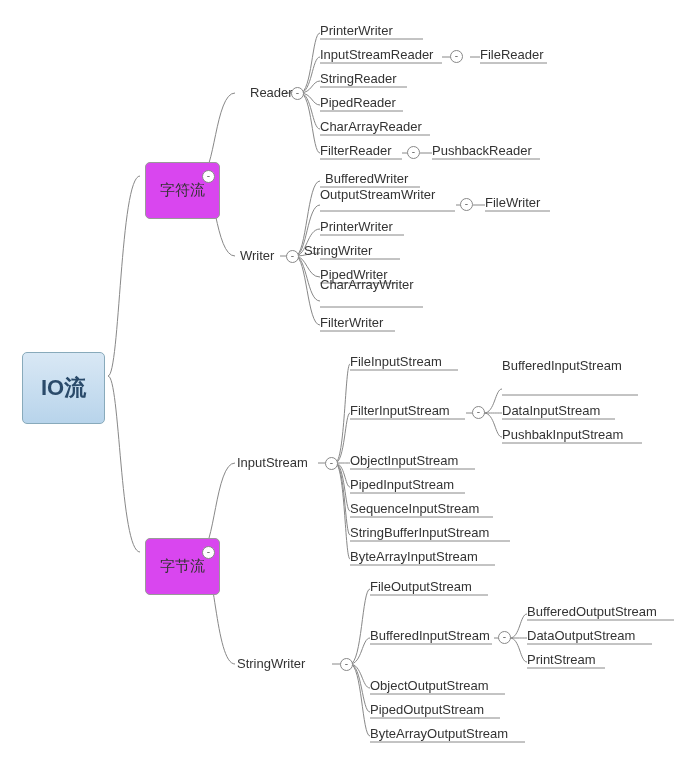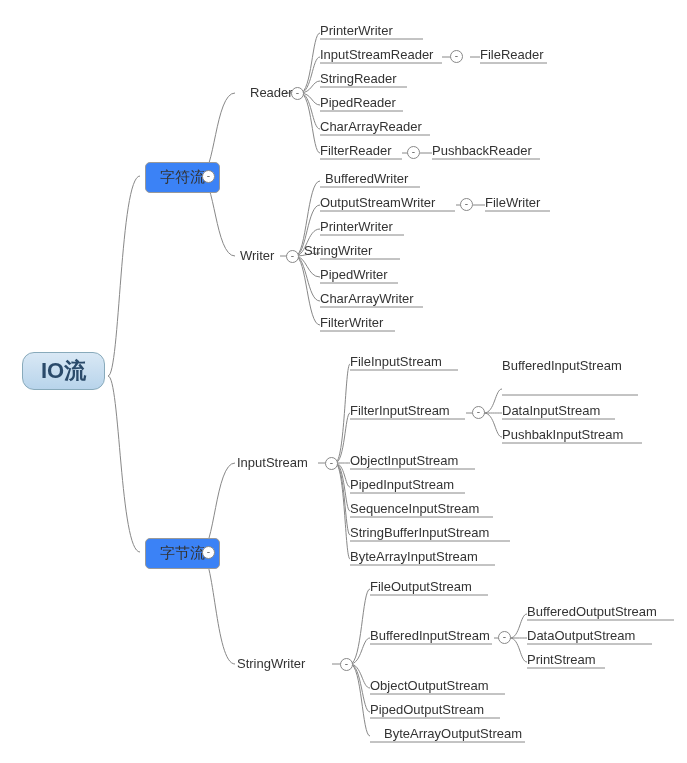--- a/index.html
+++ b/index.html
@@ -1,18 +1,18 @@
 <!DOCTYPE html>
 <html><head>
 <meta charset="utf-8">
 <style>
 body{margin:0;font-family:"Microsoft YaHei",Arial,sans-serif;font-size:13px;color:#333;background:#fff;width:687px;height:763px;position:relative;overflow:hidden}
 .node{position:absolute;white-space:nowrap}
-.root{background:linear-gradient(#d9e8f5,#b8d4eb);border:1px solid #8ab;border-radius:12px;padding:3px 18px;font-size:22px;font-weight:bold;color:#2a4a6a}
-.box{border:1px solid #999;border-radius:5px;padding:5px 14px;font-size:15px;background:#3b82f6}
+.root{background:linear-gradient(#d9e8f5,#b8d4eb);border:1px solid #8ab;border-radius:5px;padding:20px 18px;font-size:22px;font-weight:bold;color:#2a4a6a}
+.box{border:1px solid #999;border-radius:5px;padding:18px 14px;font-size:15px;background:#d946ef}
 .toggle{display:inline-block;width:11px;height:11px;line-height:9px;border:1px solid #888;border-radius:50%;text-align:center;font-size:10px;color:#666;background:#fff;vertical-align:middle}
 svg{position:absolute;top:0;left:0;pointer-events:none}
 path{fill:none;stroke:#888;stroke-width:1}
 </style>
 </head>
 <body>
 
 <svg width="687" height="763">
 <path d="M108 376 C120 376 120 176 140 176"></path>
 <path d="M108 376 C120 376 120 552 140 552"></path>
@@ -58,27 +58,27 @@
 <span class="node toggle" style="left:450px;top:50px">-</span>
 <div class="node" style="left:480px;top:47px">FileReader</div>
 <div class="node" style="left:320px;top:71px">StringReader</div>
 <div class="node" style="left:320px;top:95px">PipedReader</div>
 <div class="node" style="left:320px;top:119px">CharArrayReader</div>
 <div class="node" style="left:320px;top:143px">FilterReader</div>
 <span class="node toggle" style="left:407px;top:146px">-</span>
 <div class="node" style="left:432px;top:143px">PushbackReader</div>
 
 <div class="node" style="left:325px;top:171px">BufferedWriter</div>
-<div class="node" style="left:320px;top:195px">OutputStreamWriter</div>
+<div class="node" style="left:320px;top:187px">OutputStreamWriter</div>
 <span class="node toggle" style="left:460px;top:198px">-</span>
 <div class="node" style="left:485px;top:195px">FileWriter</div>
 <div class="node" style="left:320px;top:219px">PrinterWriter</div>
 <div class="node" style="left:304px;top:243px">StringWriter</div>
 <div class="node" style="left:320px;top:267px">PipedWriter</div>
-<div class="node" style="left:320px;top:291px">CharArrayWriter</div>
+<div class="node" style="left:320px;top:277px">CharArrayWriter</div>
 <div class="node" style="left:320px;top:315px">FilterWriter</div>
 
 <div class="node" style="left:350px;top:354px">FileInputStream</div>
 <div class="node" style="left:350px;top:403px">FilterInputStream</div>
 <span class="node toggle" style="left:472px;top:406px">-</span>
 <div class="node" style="left:502px;top:358px">BufferedInputStream</div>
 <div class="node" style="left:502px;top:403px">DataInputStream</div>
 <div class="node" style="left:502px;top:427px">PushbakInputStream</div>
 <div class="node" style="left:350px;top:453px">ObjectInputStream</div>
 <div class="node" style="left:350px;top:477px">PipedInputStream</div>
@@ -87,13 +87,13 @@
 <div class="node" style="left:350px;top:549px">ByteArrayInputStream</div>
 
 <div class="node" style="left:370px;top:579px">FileOutputStream</div>
 <div class="node" style="left:370px;top:628px">BufferedInputStream</div>
 <span class="node toggle" style="left:498px;top:631px">-</span>
 <div class="node" style="left:527px;top:604px">BufferedOutputStream</div>
 <div class="node" style="left:527px;top:628px">DataOutputStream</div>
 <div class="node" style="left:527px;top:652px">PrintStream</div>
 <div class="node" style="left:370px;top:678px">ObjectOutputStream</div>
 <div class="node" style="left:370px;top:702px">PipedOutputStream</div>
-<div class="node" style="left:384px;top:726px">ByteArrayOutputStream</div>
+<div class="node" style="left:370px;top:726px">ByteArrayOutputStream</div>
 
 </body></html>

